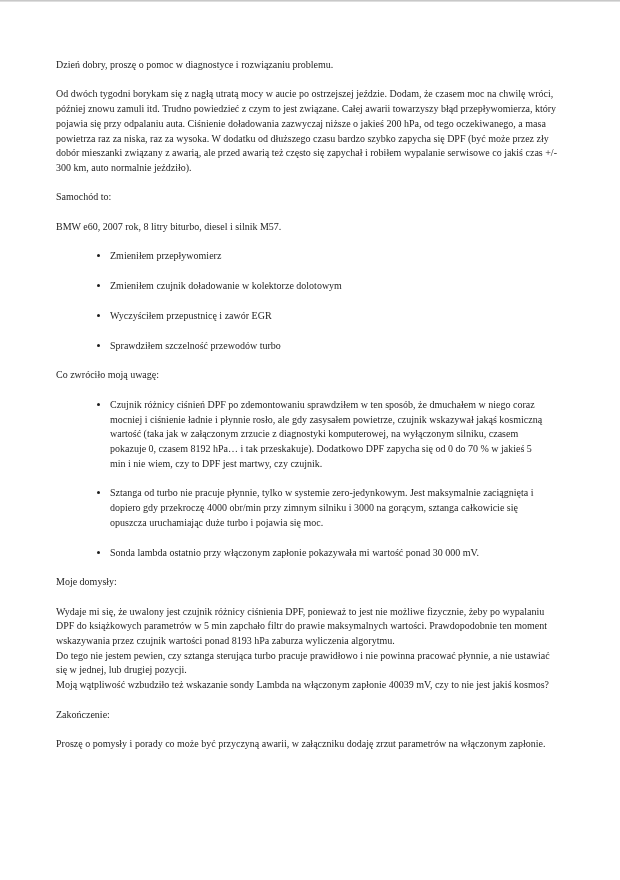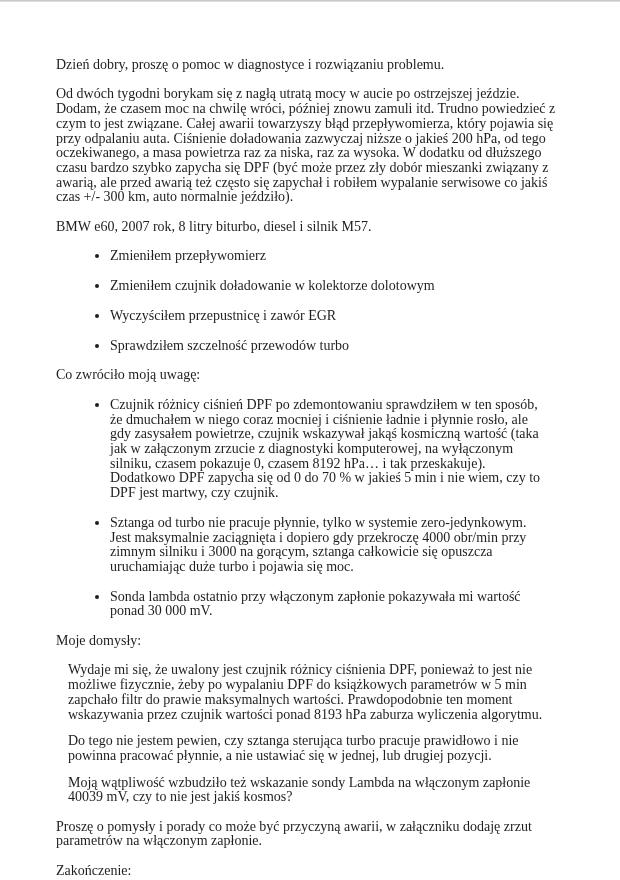--- a/index.html
+++ b/index.html
@@ -18,54 +18,55 @@
   .top-edge {
     position: absolute;
     top: 0;
     left: 0;
     width: 620px;
     height: 2px;
     background: linear-gradient(#bdbdbd, #e9e9e9);
   }
   .page {
     padding: 58px 58px 0 56px;
-    font-size: 14px;
+    font-size: 10px;
     line-height: 14.7px;
     text-rendering: optimizeLegibility;
   }
   .page p {
     margin: 0 0 14.7px 0;
   }
   .page ul {
     margin: 0 0 14.7px 0;
     padding: 0 0 0 39px;
     list-style: disc outside;
   }
   .page ul li {
     margin: 15px;
     padding: 0;
   }
   .tight p {
-    margin: 12px;
+    margin: 0;
   }
   .tight {
     margin: 0 0 14.7px 0;
   }
 </style>
 </head>
 <body>
 
 <div class="top-edge"></div>
 
 <div class="page">
 
   <p>Dzień dobry, proszę o pomoc w diagnostyce i rozwiązaniu problemu.</p>
 
   <p>Od dwóch tygodni borykam się z nagłą utratą mocy w aucie po ostrzejszej jeździe. Dodam, że czasem moc na chwilę wróci, później znowu zamuli itd. Trudno powiedzieć z czym to jest związane. Całej awarii towarzyszy błąd przepływomierza, który pojawia się przy odpalaniu auta. Ciśnienie doładowania zazwyczaj niższe o jakieś 200 hPa, od tego oczekiwanego, a masa powietrza raz za niska, raz za wysoka. W dodatku od dłuższego czasu bardzo szybko zapycha się DPF (być może przez zły dobór mieszanki związany z awarią, ale przed awarią też często się zapychał i robiłem wypalanie serwisowe co jakiś czas +/- 300 km, auto normalnie jeździło).</p>
 
+  <p>Samochód to:</p>
 
   <p>BMW e60, 2007 rok, 8 litry biturbo, diesel i silnik M57.</p>
 
 
   <ul>
     <li>Zmieniłem przepływomierz</li>
     <li>Zmieniłem czujnik doładowanie w kolektorze dolotowym</li>
     <li>Wyczyściłem przepustnicę i zawór EGR</li>
     <li>Sprawdziłem szczelność przewodów turbo</li>
   </ul>
@@ -79,17 +80,17 @@
   </ul>
 
   <p>Moje domysły:</p>
 
   <div class="tight">
     <p>Wydaje mi się, że uwalony jest czujnik różnicy ciśnienia DPF, ponieważ to jest nie możliwe fizycznie, żeby po wypalaniu DPF do książkowych parametrów w 5 min zapchało filtr do prawie maksymalnych wartości. Prawdopodobnie ten moment wskazywania przez czujnik wartości ponad 8193 hPa zaburza wyliczenia algorytmu.</p>
     <p>Do tego nie jestem pewien, czy sztanga sterująca turbo pracuje prawidłowo i nie powinna pracować płynnie, a nie ustawiać się w jednej, lub drugiej pozycji.</p>
     <p>Moją wątpliwość wzbudziło też wskazanie sondy Lambda na włączonym zapłonie 40039 mV, czy to nie jest jakiś kosmos?</p>
   </div>
 
+  <p>Zakończenie:</p>
+
   <p>Proszę o pomysły i porady co może być przyczyną awarii, w załączniku dodaję zrzut parametrów na włączonym zapłonie.</p>
-
-  <p>Zakończenie:</p>
 
 </div>
 
 </body></html>

